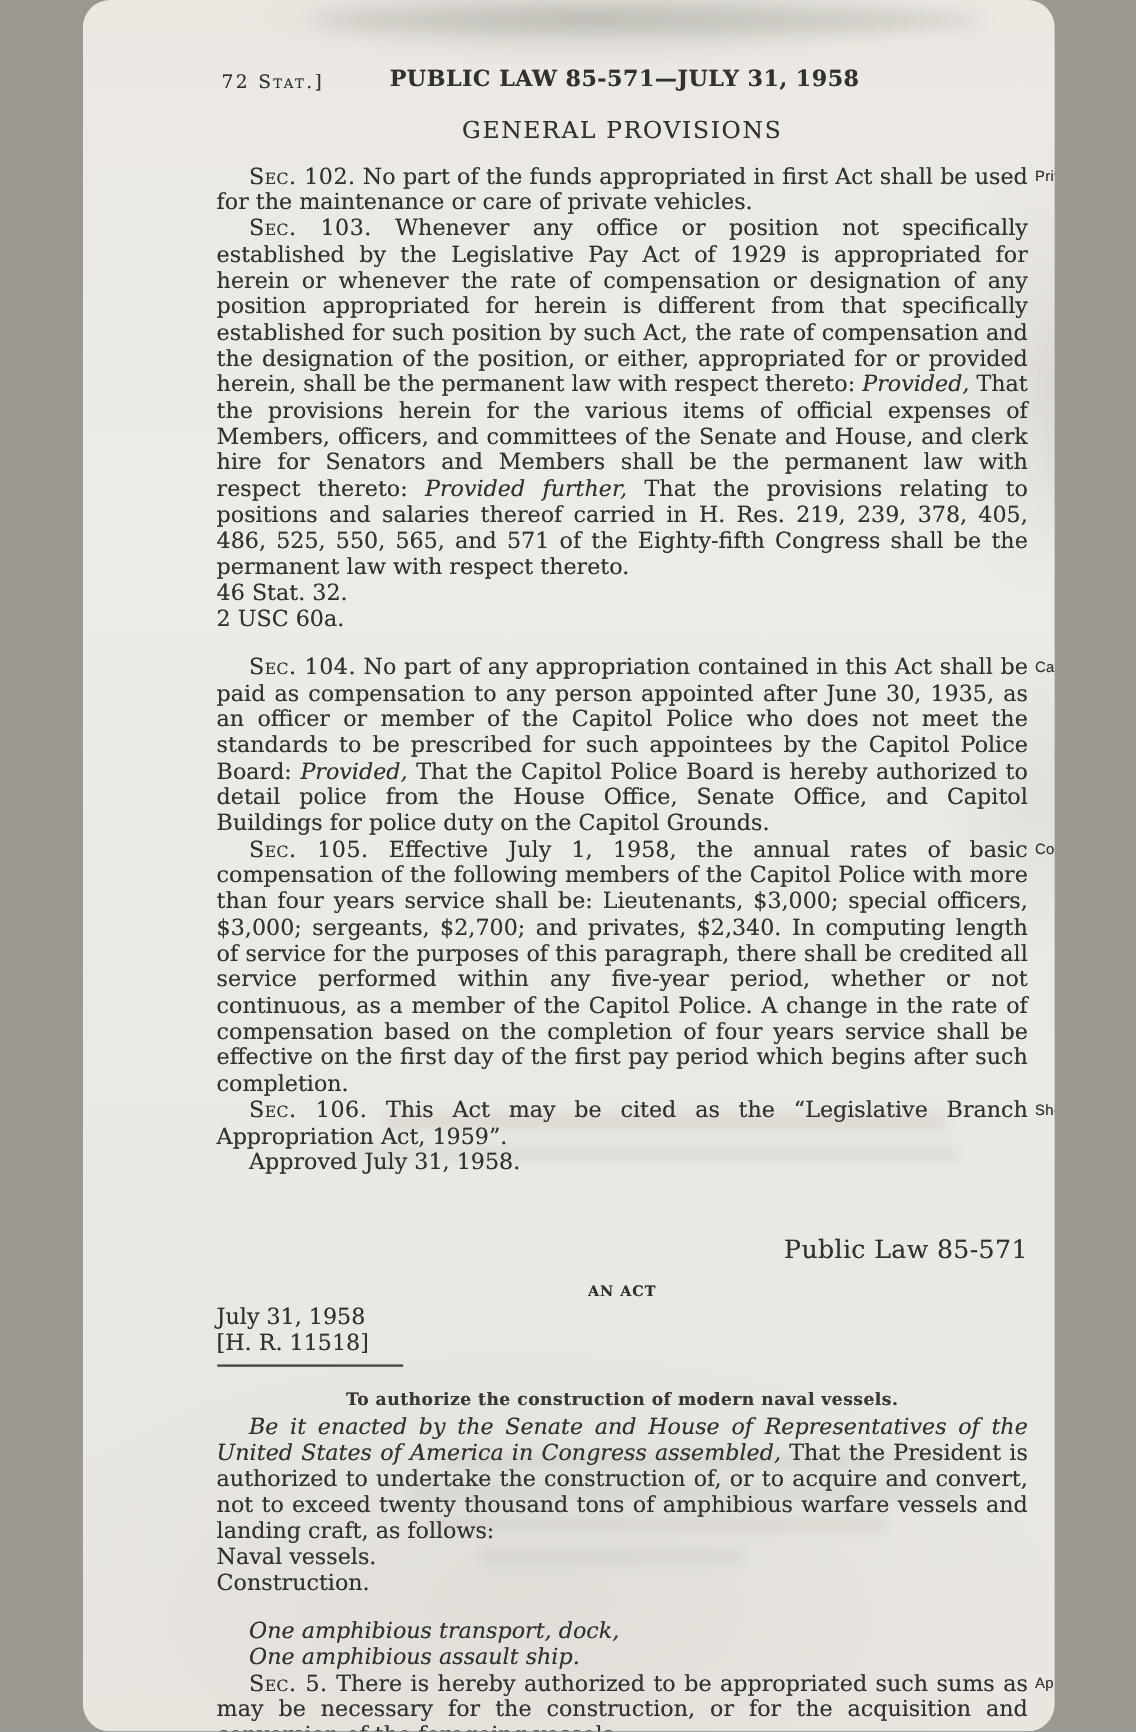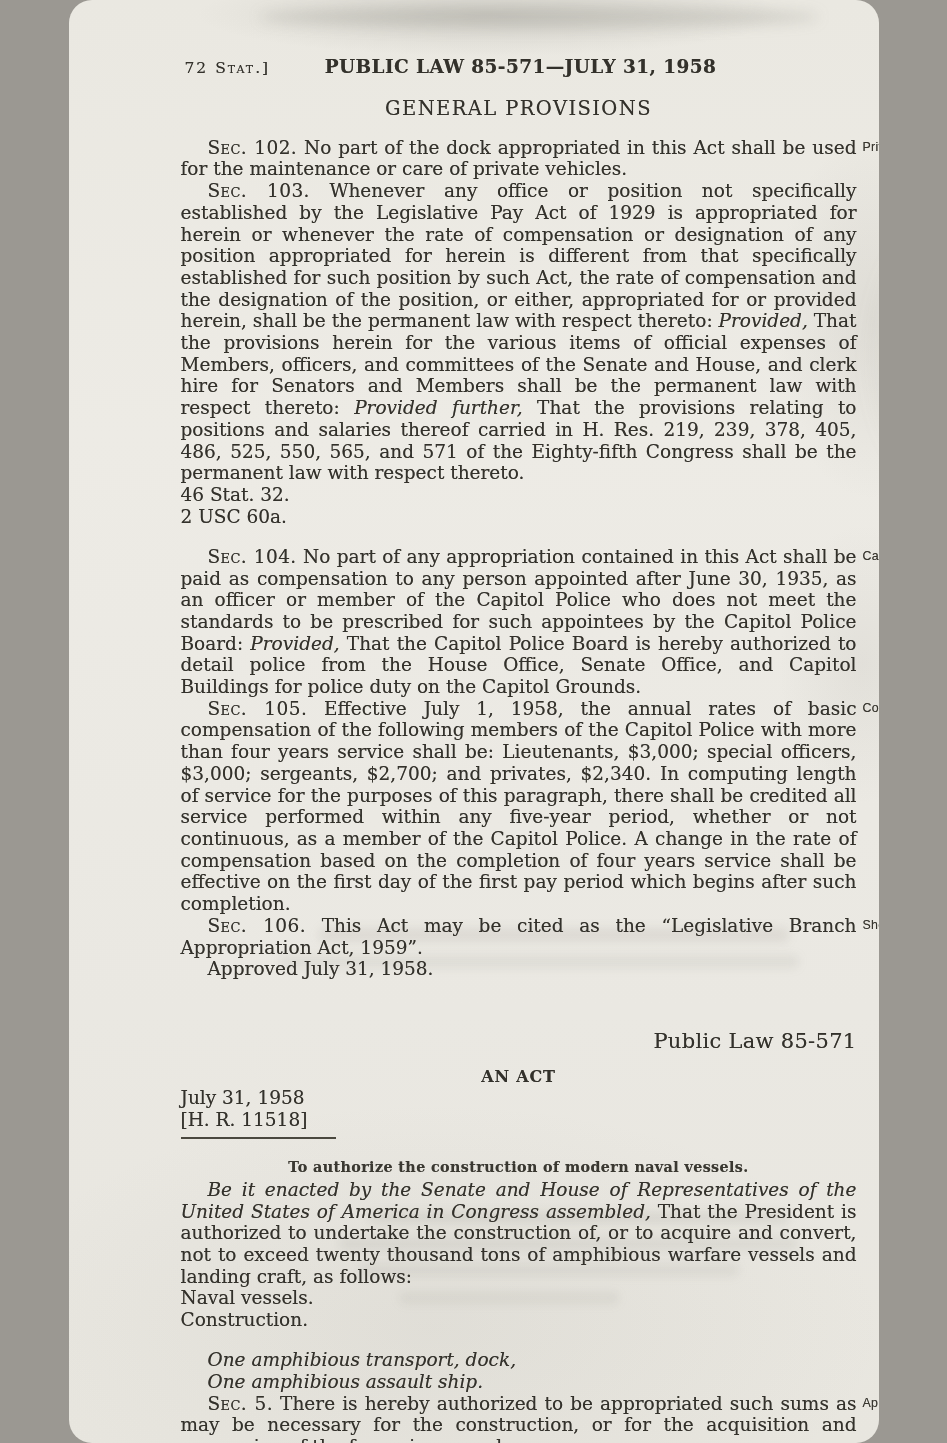--- a/index.html
+++ b/index.html
@@ -34,21 +34,21 @@
 
   
   .note { position:absolute; left:682px; width:158px; top:3px;
           font-family:"Liberation Sans", sans-serif; font-size:12.4px; line-height:14.6px;
           letter-spacing:0.3px; text-align:left; text-indent:0; white-space:nowrap; color:#38362f; }
   .note-low { top:24px; }
   .note-rule { width:155px; border-top:2.2px solid #4a483f; margin-top:6px; }
 
   
   .law2-heading { margin:51px 0 0 0; text-indent:0; text-align:right; font-size:21px; letter-spacing:0.3px; }
-  .an-act { position:relative; margin:13px 0 0 0; text-indent:0; text-align:center; font-size:16px; font-weight:700; letter-spacing:0.8px; }
+  .an-act { position:relative; margin:13px 0 0 0; text-indent:0; text-align:center; font-size:12px; font-weight:700; letter-spacing:0.8px; }
   .subtitle { margin:7px 0 0 0; text-indent:0; text-align:center; font-size:14.3px; letter-spacing:0.4px; font-weight:700; color:#3a3831; }
   .enacting { margin-top:24px; }
   .list-line { margin:0; text-indent:27px; text-align:left;font-style:italic; }
 
   
   .art { position:absolute; pointer-events:none; border-radius:50%; }
   .a1 { left:190px; top:6px;  width:560px; height:22px; background:rgba(125,122,113,0.22); filter:blur(7px); }
   .a2 { left:864px; top:48px; width:46px;  height:11px; background:rgba(96,94,85,0.35); filter:blur(2.5px); border-radius:3px; }
   .a3 { left:812px; top:240px; width:110px; height:230px; background:rgba(136,133,123,0.10); filter:blur(14px); }
   .a4 { left:835px; top:540px; width:95px;  height:170px; background:rgba(136,133,123,0.09); filter:blur(14px); }
@@ -79,21 +79,21 @@
     <span class="stat-cite">72 Stat.]</span>
     <span class="run-title">PUBLIC LAW 85-571—JULY 31, 1958</span>
     <span class="page-num">453</span>
   </div>
 
   <div class="content ink">
 
     <div class="gp-heading">GENERAL PROVISIONS</div>
 
     <p class="body">
-      <span class="sc">Sec. 102.</span><span> No part of the dock appropriated in this Act shall be used for the maintenance or care of private vehicles.</span>
+      <span class="sc">Sec. 102.</span><span> No part of the funds appropriated in first Act shall be used for the maintenance or care of private vehicles.</span>
       <span class="note">Private vehicles.</span>
     </p>
 
     <p class="body">
       <span class="sc">Sec. 103.</span><span> Whenever any office or position not specifically established by the Legislative Pay Act of 1929 is appropriated for herein or whenever the rate of compensation or designation of any position appropriated for herein is different from that specifically established for such position by such Act, the rate of compensation and the designation of the position, or either, appropriated for or provided herein, shall be the permanent law with respect thereto: </span><span class="it">Provided,</span><span> That the provisions herein for the various items of official expenses of Members, officers, and committees of the Senate and House, and clerk hire for Senators and Members shall be the permanent law with respect thereto: </span><span class="it">Provided further,</span><span> That the provisions relating to positions and salaries thereof carried in H. Res. 219, 239, 378, 405, 486, 525, 550, 565, and 571 of the Eighty-fifth Congress shall be the permanent law with respect thereto.</span>
       <span class="note note-low">
         </span></p>
       <div>46 Stat. 32.</div>
         <div>2 USC 60a.</div>
 

